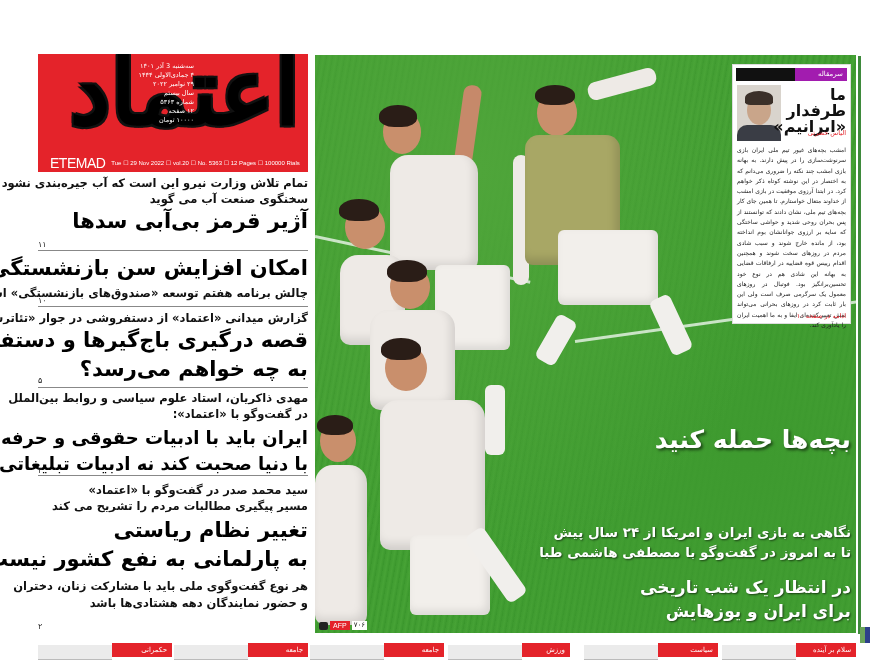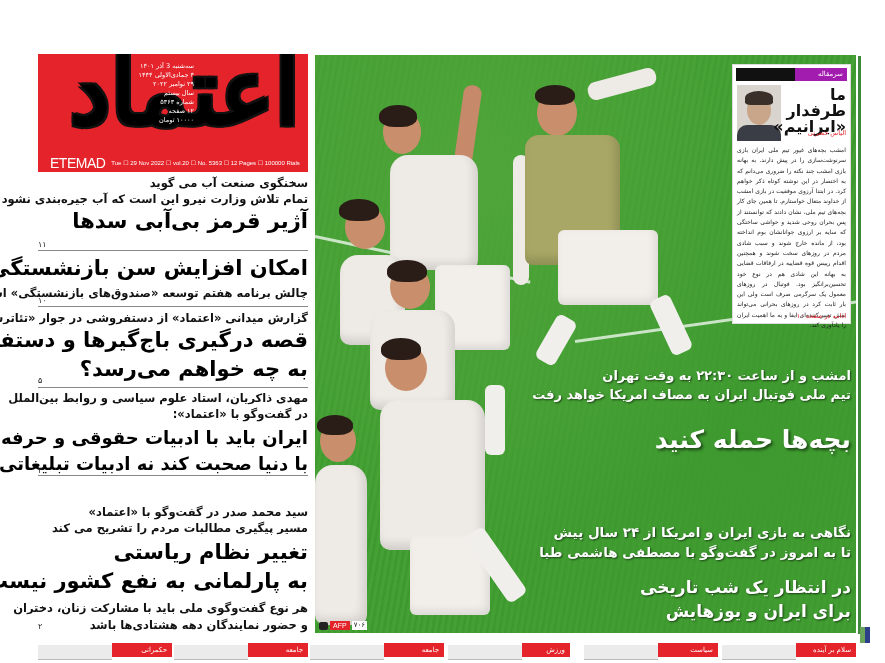--- a/index.html
+++ b/index.html
@@ -127,22 +127,22 @@
         <div>۱۲ صفحه</div>
         <div>۱۰۰۰۰ تومان</div>
       </div>
       <div class="latin-bar">
         <span class="latin-logo">ETEMAD</span>
         <span class="latin-meta">Tue ☐ 29 Nov 2022 ☐ vol.20 ☐ No. 5363 ☐ 12 Pages ☐ 100000 Rials</span>
       </div>
     </div>
 
     <div class="story" style="top:121px;">
+      <div class="kicker">تمام تلاش وزارت نیرو این است که آب جیره‌بندی نشود</div>
       <div class="kicker">سخنگوی صنعت آب می گوید</div>
-      <div class="kicker">تمام تلاش وزارت نیرو این است که آب جیره‌بندی نشود</div>
       <div class="headline xl">آژیر قرمز بی‌آبی سدها</div>
     </div>
     <div class="page-num" style="top:186px;">۱۱</div>
     <div class="divider" style="top:196px;"></div>
 
     <div class="story" style="top:200px;">
       <div class="headline xl">امکان افزایش سن بازنشستگی</div>
       <div class="dek" style="margin-top:2px;">چالش برنامه هفتم توسعه «صندوق‌های بازنشستگی» است</div>
     </div>
     <div class="page-num" style="top:242px;font-family:Liberation Serif, serif;">۱۰</div>
@@ -158,21 +158,21 @@
 
     <div class="story" style="top:336px;">
       <div class="kicker">مهدی ذاکریان، استاد علوم سیاسی و روابط بین‌الملل</div>
       <div class="kicker">در گفت‌وگو با «اعتماد»:</div>
       <div class="headline" style="margin-top:3px;">ایران باید با ادبیات حقوقی و حرفه‌ای بین‌المللی</div>
       <div class="headline">با دنیا صحبت کند نه ادبیات تبلیغاتی</div>
     </div>
     <div class="page-num" style="top:412px;">۳</div>
     <div class="divider" style="top:421px;"></div>
 
-    <div class="story" style="top:428px;margin-top:22px;">
+    <div class="story" style="top:428px;">
       <div class="kicker">سید محمد صدر در گفت‌وگو با «اعتماد»</div>
       <div class="kicker">مسیر پیگیری مطالبات مردم را تشریح می کند</div>
       <div class="headline xl" style="margin-top:2px;">تغییر نظام ریاستی</div>
       <div class="headline xl">به پارلمانی به نفع کشور نیست</div>
       <div class="dek" style="margin-top:4px;">هر نوع گفت‌وگوی ملی باید با مشارکت زنان، دختران</div>
       <div class="dek">و حضور نمایندگان دهه هشتادی‌ها باشد</div>
     </div>
     <div class="page-num" style="top:568px;">۲</div>
   </div>
 
@@ -237,24 +237,20 @@
       <div>ما طرفدار</div>
       <div>«ایرانیم»</div>
     </div>
     <div class="ed-author">الیاس حضرتی</div>
     <div class="ed-body">
       <p>امشب بچه‌های غیور تیم ملی ایران بازی سرنوشت‌سازی را در پیش دارند. به بهانه بازی امشب چند نکته را ضروری می‌دانم که به اختصار در این نوشته کوتاه ذکر خواهم کرد. در ابتدا آرزوی موفقیت در بازی امشب از خداوند متعال خواستارم. تا همین جای کار بچه‌های تیم ملی، نشان دادند که توانستند از پس بحران روحی شدید و حواشی ساختگی که سایه بر ارزوی جوانانشان بوم انداخته بود، از مانده خارج شوند و سبب شادی مردم در روزهای سخت شوند و همچنین اقدام رییس قوه قضاییه در ارفاقات قضایی به بهانه این شادی هم در نوع خود تحسین‌برانگیز بود. فوتبال در روزهای معمول یک سرگرمی صرف است ولی این بار ثابت کرد در روزهای بحرانی می‌تواند نقش تعیین‌کننده‌ای ایفا و به ما اهمیت ایران را یادآوری کند.</p>
     </div>
     <div class="ed-continue">ادامه در صفحه ۱۰</div>
   </div>
 
-  <div class="overlay" style="top:366px;">
-    <div class="ov-kicker">امشب و از ساعت ۲۲:۳۰ به وقت تهران</div>
-    <div class="ov-kicker">تیم ملی فوتبال ایران به مصاف امریکا خواهد رفت</div>
-  </div>
   <div class="overlay" style="top:420px;">
     <div class="ov-headline">بچه‌ها حمله کنید</div>
   </div>
   <div class="overlay" style="top:522px;">
     <div class="ov-sub">نگاهی به بازی ایران و امریکا از ۲۴ سال پیش</div>
     <div class="ov-sub">تا به امروز در گفت‌وگو با مصطفی هاشمی طبا</div>
   </div>
   <div class="overlay" style="top:575px;">
     <div class="ov-sub2">در انتظار یک شب تاریخی</div>
     <div class="ov-sub2">برای ایران و یوزهایش</div>

